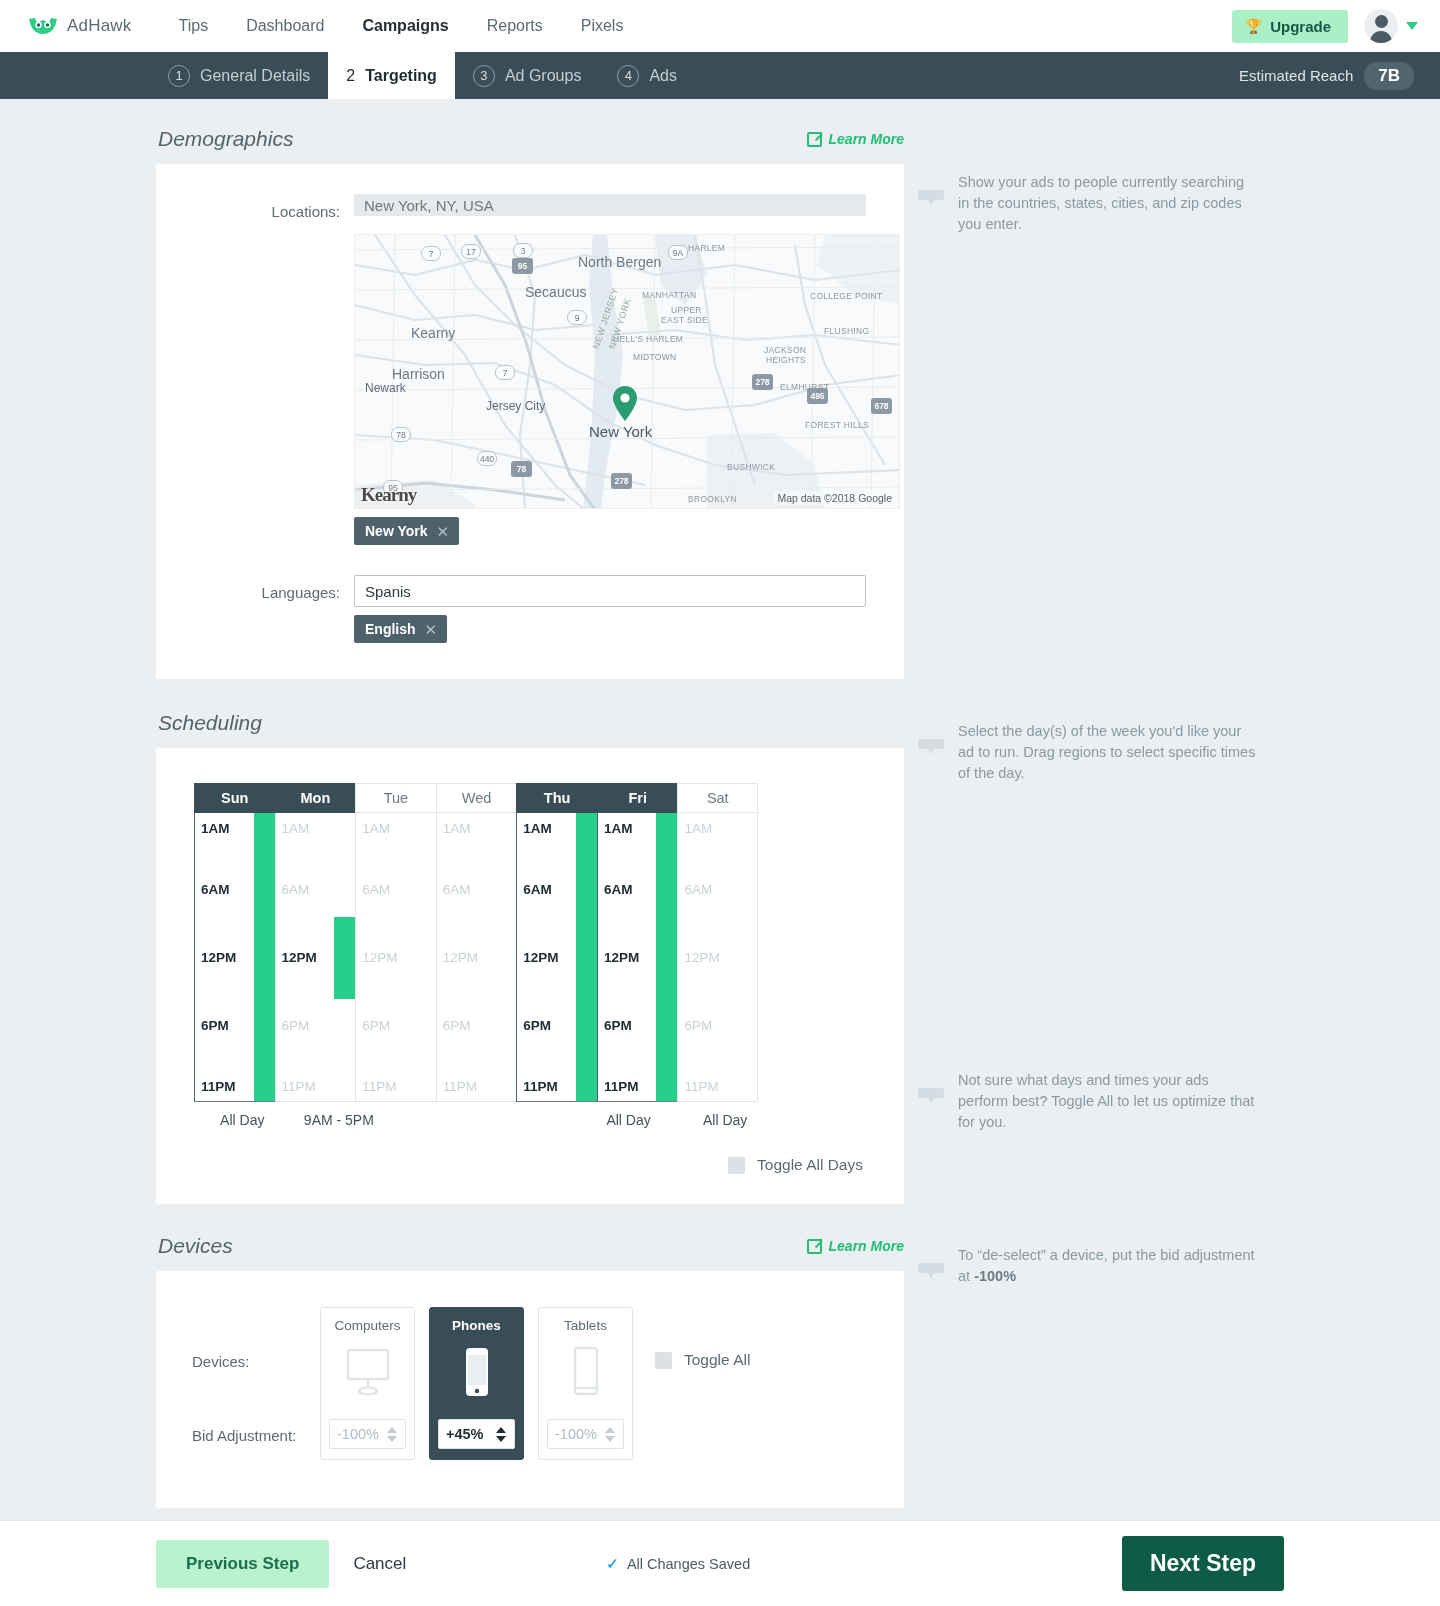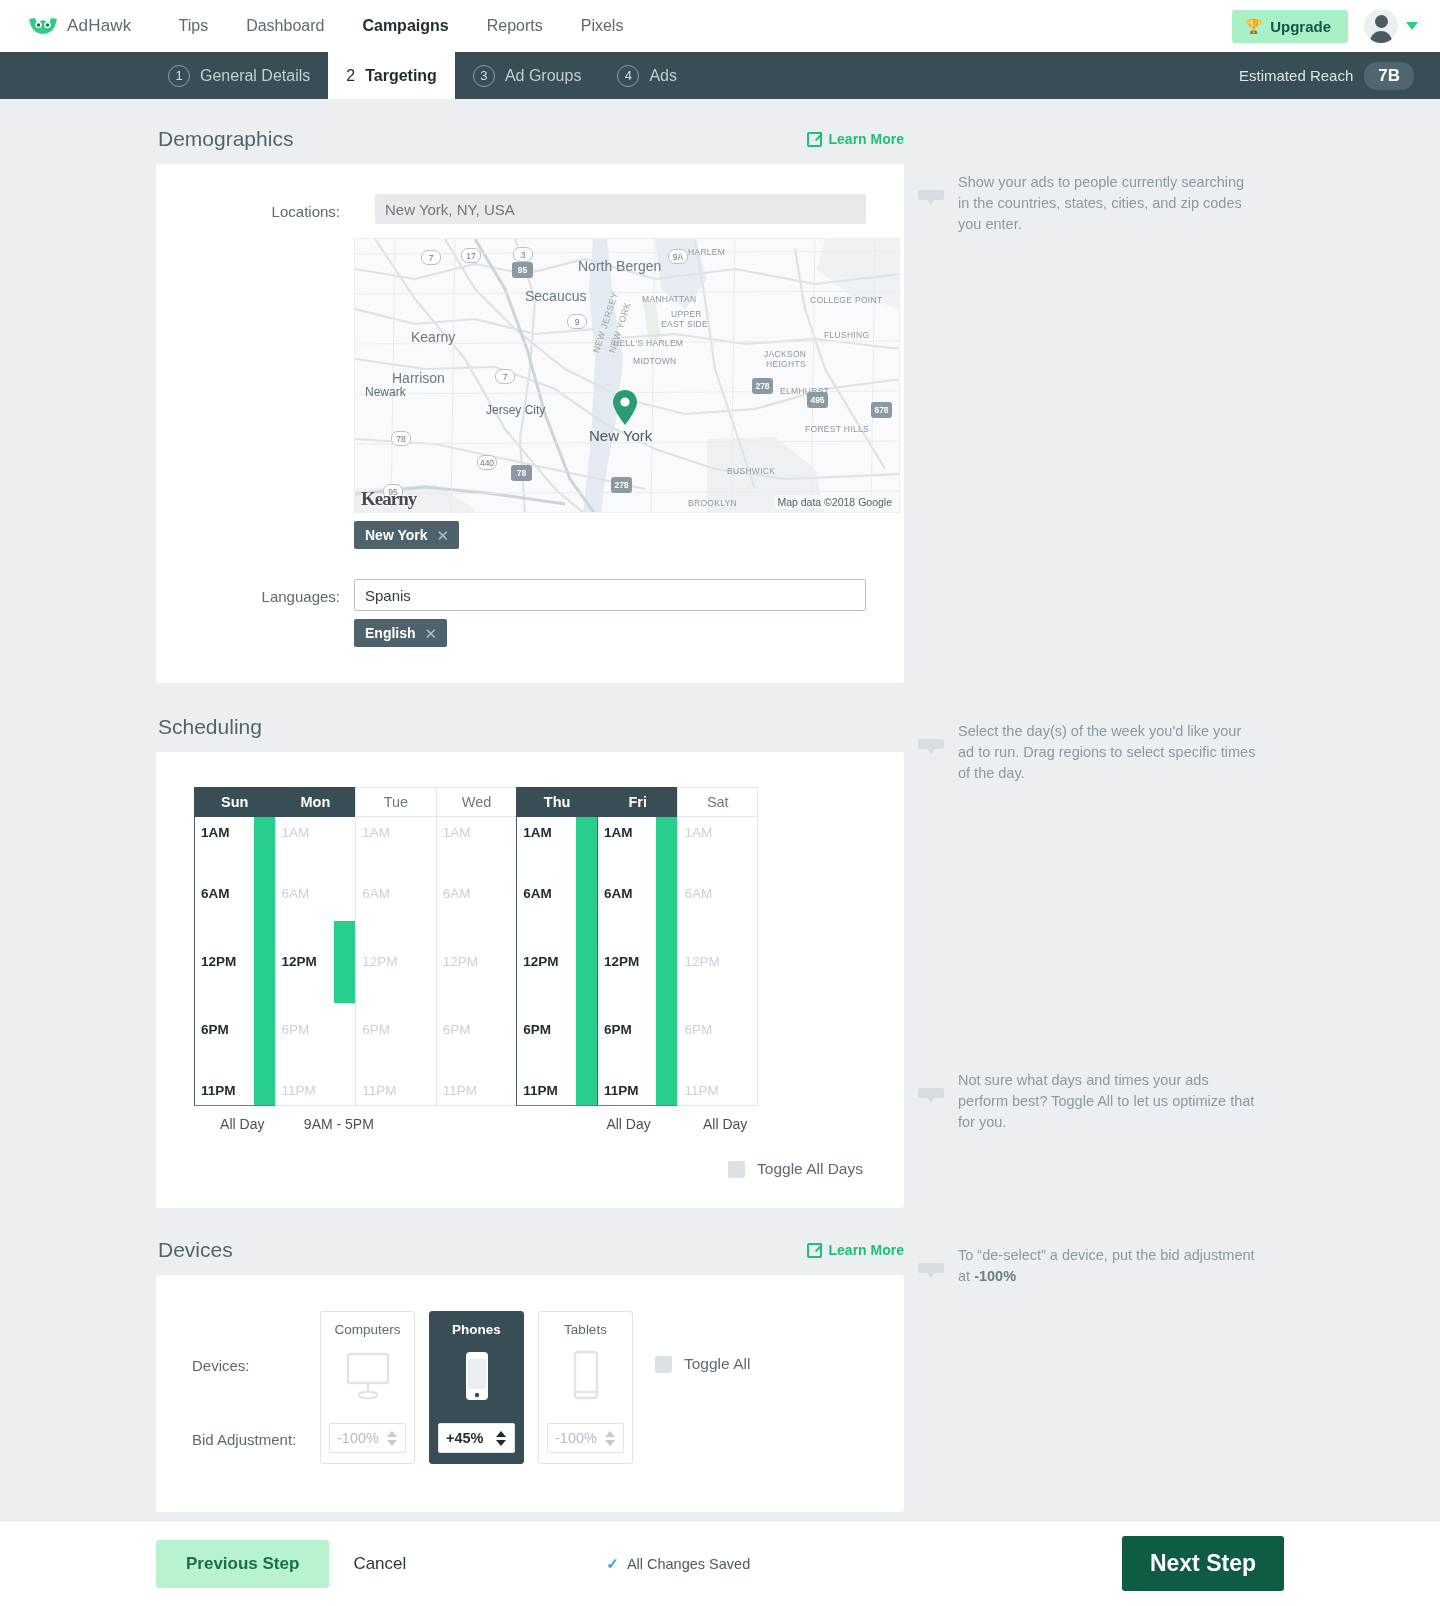--- a/index.html
+++ b/index.html
@@ -86,20 +86,21 @@
   }
 
   
   .page { position: relative; padding-bottom: 40px; }
   .col-main { position: absolute; left: 156px; top: 0; width: 748px; }
   .col-help { position: absolute; left: 918px; top: 0; width: 420px; }
 
   .sec-head {
     display:flex; align-items:center; justify-content:space-between;
     padding: 0 0 0 2px;
+    font-style: italic;
   }
   .sec-title { font-size: 21px; color: #54636b; font-weight: normal; }
   .learn-more {
     display:flex; align-items:center; gap:7px; color:#1fbf76;
     font-size:14px; font-weight:bold; cursor:pointer;
   }
   .ext-icon { width:15px; height:15px; position:relative; display:inline-block; }
   .ext-icon::before {
     content:''; position:absolute; left:0; bottom:0; width:11px; height:11px;
     border:2px solid #1fbf76; border-radius:2px;
@@ -116,22 +117,22 @@
   .card { background:#ffffff; border-radius:3px; margin-top: 13px; }
 
   
   .demo-card { padding: 30px 38px 36px 38px; }
   .field-row { display:flex; align-items:flex-start; }
   .field-label {
     width: 160px; text-align:right; padding-right: 14px; font-size:15px;
     color:#5c6b73; padding-top: 9px;
   }
   .locations-input {
-    flex:1; background:#e6eaec; border:none; border-radius:2px; height:30px;
-    font-size:15px; color:#404040; padding: 0 10px; font-family:inherit;margin-left:21px;
+    flex:1; background:#e6eaec; border:none; border-radius:2px; height:22px;
+    font-size:15px; color:#404040; padding: 0 10px; font-family:inherit;
   }
   .lang-input {
     flex:1; background:#ffffff; border:1px solid #b9c3c8; border-radius:2px;
     height:32px; font-size:15px; color:#2f3c43; padding: 0 10px; font-family:inherit;
   }
   .tag {
     display:inline-flex; align-items:center; gap:9px; background:#4e626c;
     color:#ffffff; font-size:14px; font-weight:bold; border-radius:2px;
     padding: 6px 10px 6px 11px; margin-top: 8px;
   }

